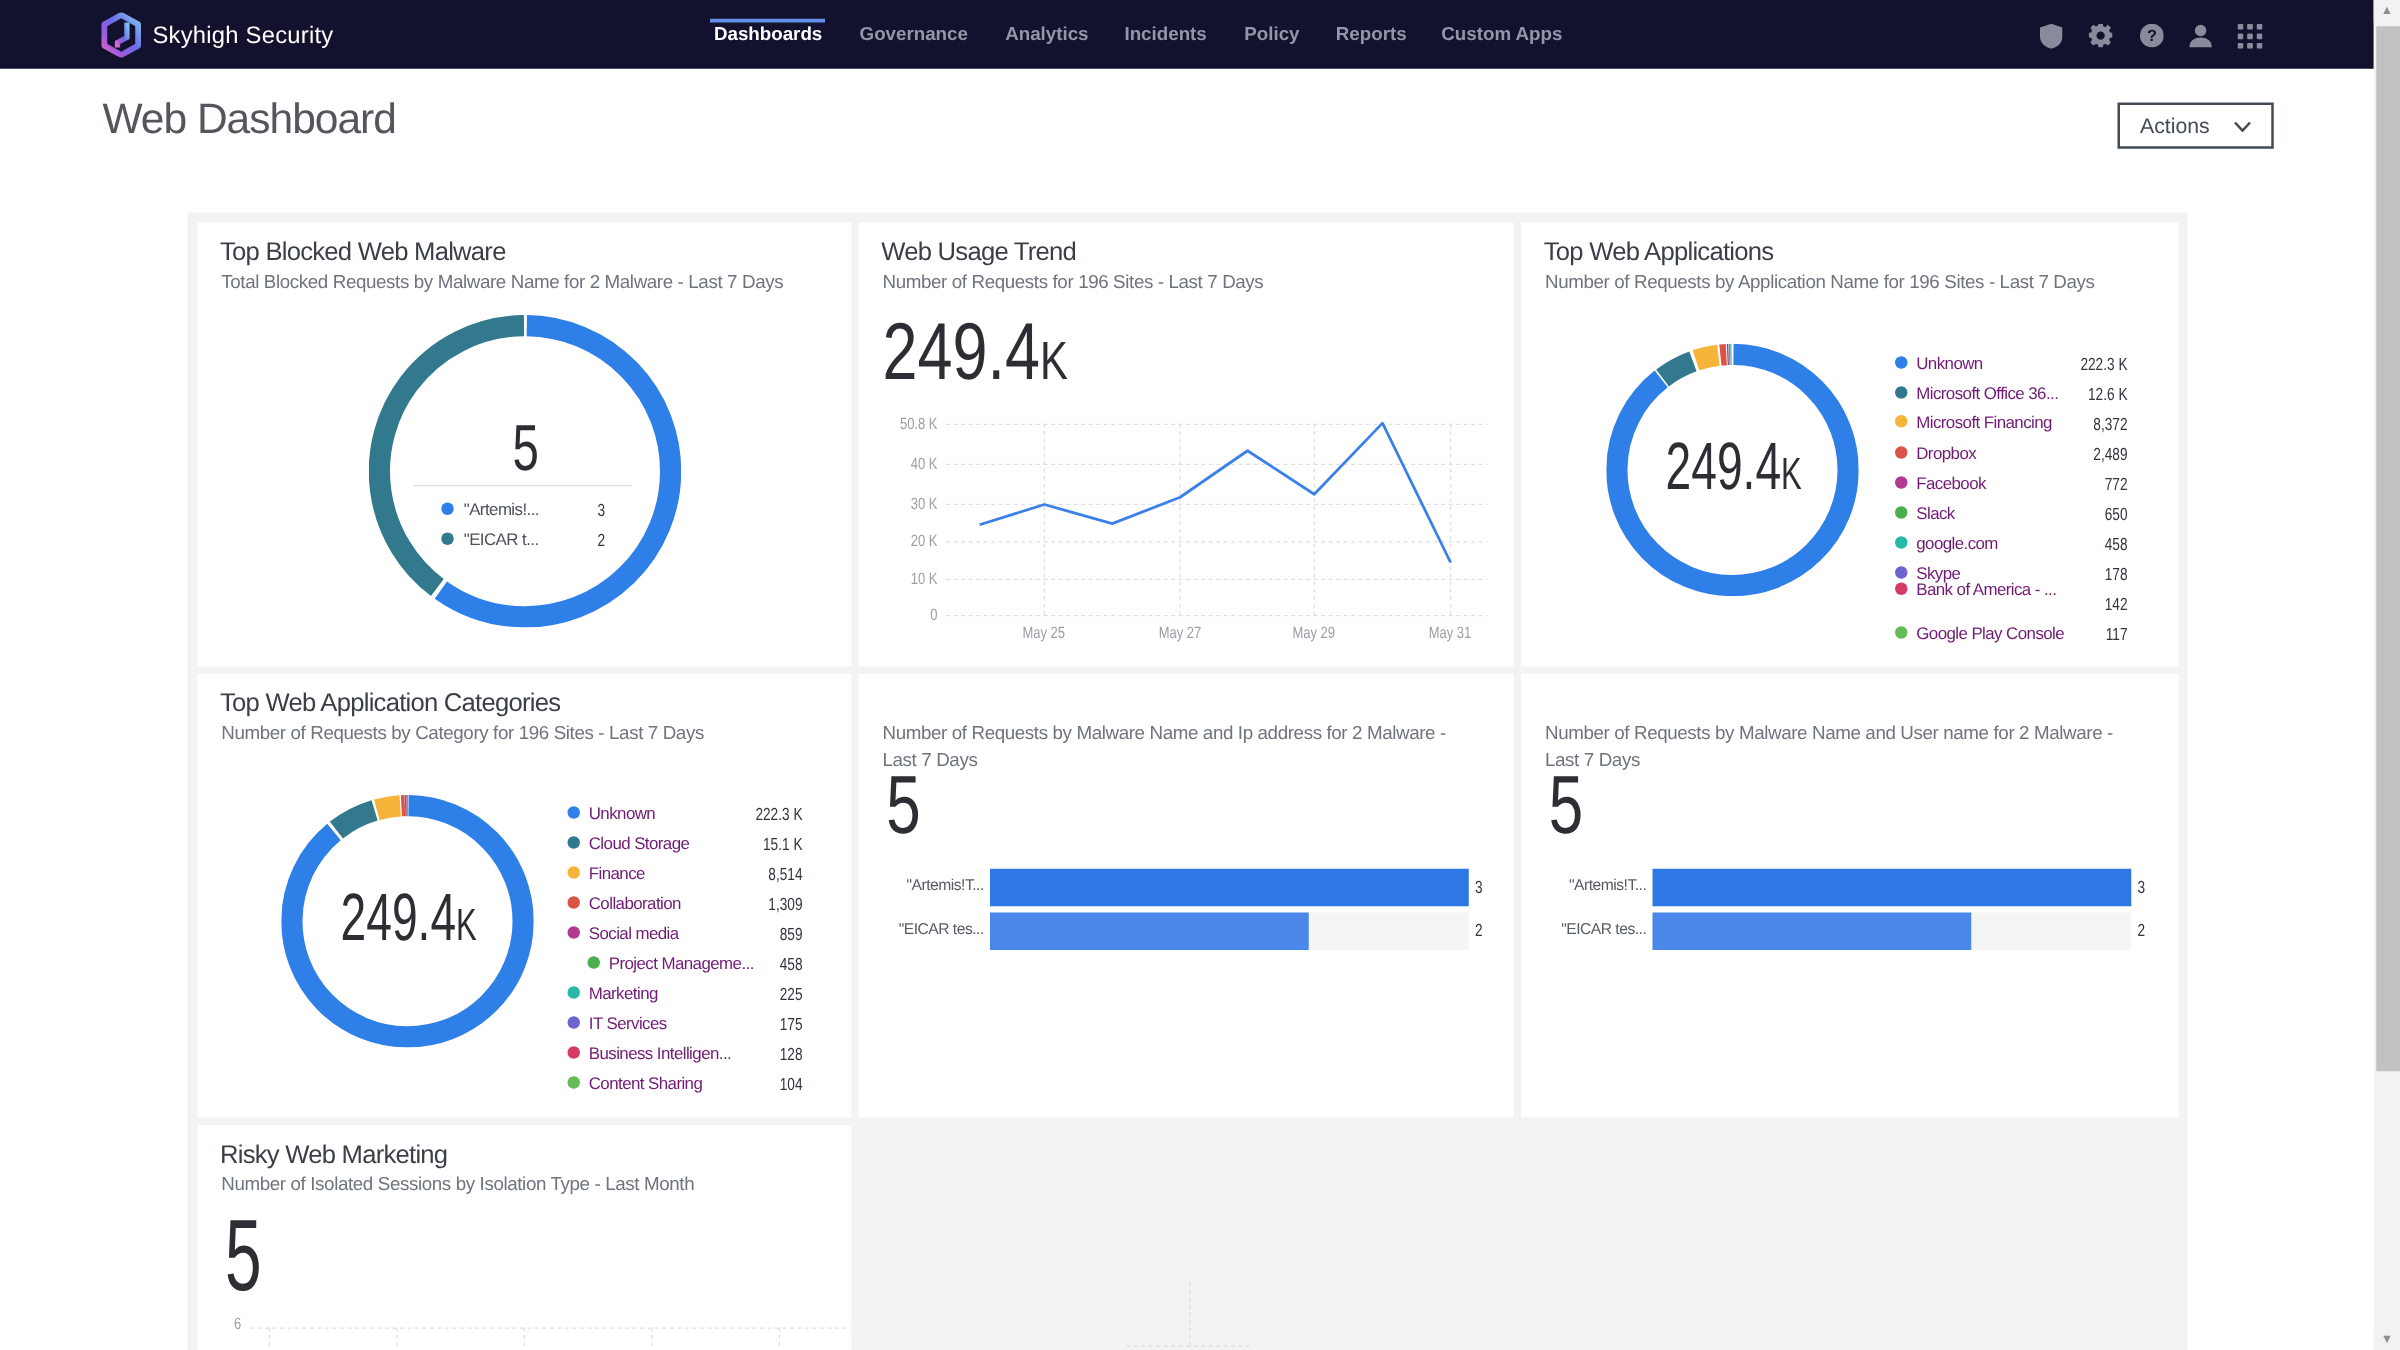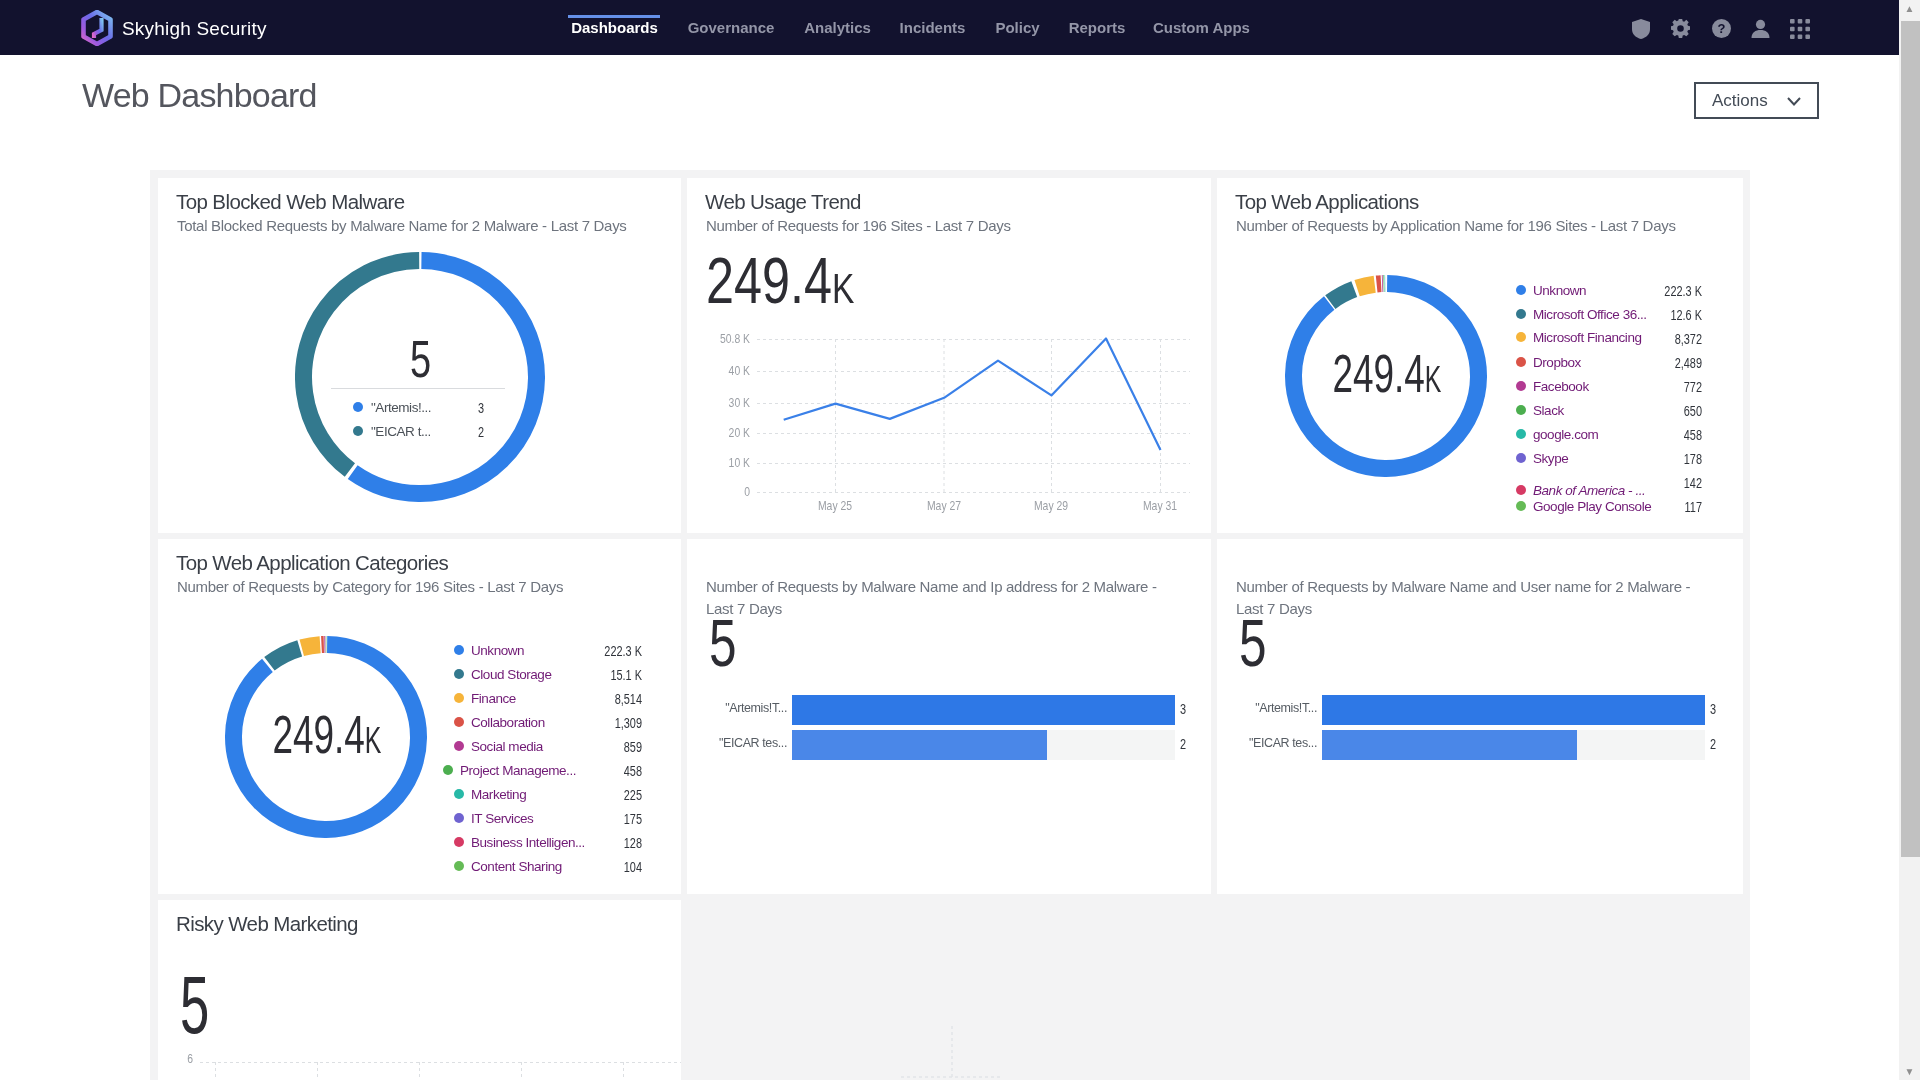--- a/index.html
+++ b/index.html
@@ -162,21 +162,21 @@
     <div class="legrow" style="left:299px; top:173px;"><span class="legdot" style="background:#da5347; margin-right:7px;"></span>Dropbox</div>
       <div class="legval cond" style="left:395px; top:173px; width:90px; line-height:24px;">2,489</div>
     <div class="legrow" style="left:299px; top:197px;"><span class="legdot" style="background:#b23a92; margin-right:7px;"></span>Facebook</div>
       <div class="legval cond" style="left:395px; top:197px; width:90px; line-height:24px;">772</div>
     <div class="legrow" style="left:299px; top:221px;"><span class="legdot" style="background:#4cae4f; margin-right:7px;"></span>Slack</div>
       <div class="legval cond" style="left:395px; top:221px; width:90px; line-height:24px;">650</div>
     <div class="legrow" style="left:299px; top:245px;"><span class="legdot" style="background:#27b9a7; margin-right:7px;"></span>google.com</div>
       <div class="legval cond" style="left:395px; top:245px; width:90px; line-height:24px;">458</div>
     <div class="legrow" style="left:299px; top:269px;"><span class="legdot" style="background:#6f63d0; margin-right:7px;"></span>Skype</div>
       <div class="legval cond" style="left:395px; top:269px; width:90px; line-height:24px;">178</div>
-    <div class="legrow" style="left:299px; top:301px;font-style:italic;"><span class="legdot" style="background:#d63a64; margin-right:7px;"></span>Bank of America - ...</div>
+    <div class="legrow" style="left:299px; top:282px;"><span class="legdot" style="background:#d63a64; margin-right:7px;"></span>Bank of America - ...</div>
       <div class="legval cond" style="left:395px; top:293px; width:90px; line-height:24px;">142</div>
     <div class="legrow" style="left:299px; top:317px;"><span class="legdot" style="background:#65bb56; margin-right:7px;"></span>Google Play Console</div>
       <div class="legval cond" style="left:395px; top:317px; width:90px; line-height:24px;">117</div>
   </div>
   <div class="card" id="card4" style="left:158px; top:539px; width:523px; height:355px;">
     <div class="ct">Top Web Application Categories</div>
     <div class="cs">Number of Requests by Category for 196 Sites - Last 7 Days</div>
     <svg style="position:absolute; left:67px; top:97px;" width="202" height="202" viewBox="0 0 202 202">
       <g fill="none" stroke-width="17">
         <circle cx="101" cy="101" r="92.5" stroke="#2f7fe8" pathLength="360" stroke-dasharray="320 40" transform="rotate(-89.3 101 101)"></circle>
@@ -191,21 +191,21 @@
     <div class="legrow" style="left:296px; top:100px;"><span class="legdot" style="background:#2f7fe8; margin-right:7px;"></span>Unknown</div>
       <div class="legval cond" style="left:394px; top:100px; width:90px; line-height:24px;">222.3 K</div>
     <div class="legrow" style="left:296px; top:124px;"><span class="legdot" style="background:#33798e; margin-right:7px;"></span>Cloud Storage</div>
       <div class="legval cond" style="left:394px; top:124px; width:90px; line-height:24px;">15.1 K</div>
     <div class="legrow" style="left:296px; top:148px;"><span class="legdot" style="background:#f6b43a; margin-right:7px;"></span>Finance</div>
       <div class="legval cond" style="left:394px; top:148px; width:90px; line-height:24px;">8,514</div>
     <div class="legrow" style="left:296px; top:172px;"><span class="legdot" style="background:#da5347; margin-right:7px;"></span>Collaboration</div>
       <div class="legval cond" style="left:394px; top:172px; width:90px; line-height:24px;">1,309</div>
     <div class="legrow" style="left:296px; top:196px;"><span class="legdot" style="background:#b23a92; margin-right:7px;"></span>Social media</div>
       <div class="legval cond" style="left:394px; top:196px; width:90px; line-height:24px;">859</div>
-    <div class="legrow" style="left:285px; top:220px;text-align:center;"><span class="legdot" style="background:#4cae4f; margin-right:7px;"></span>Project Manageme...</div>
+    <div class="legrow" style="left:312px; top:220px;text-align:center;"><span class="legdot" style="background:#4cae4f; margin-right:7px;"></span>Project Manageme...</div>
       <div class="legval cond" style="left:394px; top:220px; width:90px; line-height:24px;">458</div>
     <div class="legrow" style="left:296px; top:244px;"><span class="legdot" style="background:#27b9a7; margin-right:7px;"></span>Marketing</div>
       <div class="legval cond" style="left:394px; top:244px; width:90px; line-height:24px;">225</div>
     <div class="legrow" style="left:296px; top:268px;"><span class="legdot" style="background:#6f63d0; margin-right:7px;"></span>IT Services</div>
       <div class="legval cond" style="left:394px; top:268px; width:90px; line-height:24px;">175</div>
     <div class="legrow" style="left:296px; top:292px;"><span class="legdot" style="background:#d63a64; margin-right:7px;"></span>Business Intelligen...</div>
       <div class="legval cond" style="left:394px; top:292px; width:90px; line-height:24px;">128</div>
     <div class="legrow" style="left:296px; top:316px;"><span class="legdot" style="background:#65bb56; margin-right:7px;"></span>Content Sharing</div>
       <div class="legval cond" style="left:394px; top:316px; width:90px; line-height:24px;">104</div>
   </div>
@@ -228,20 +228,21 @@
     <div class="bar" style="top:155.5px; width:383px; background:#2e78e6;"></div>
     <div class="barval cond" style="top:162px;">3</div>
     <div class="barlab" style="top:197px;">"EICAR tes...</div>
     <div class="bartrack" style="top:190.8px;">
         <div style="width:255px; height:30px; background:#4a87e8;"></div>
       </div>
     <div class="barval cond" style="top:197px;">2</div>
   </div>
   <div class="card" id="card7" style="left:158px; top:900px; width:523px; height:180px;">
     <div class="ct">Risky Web Marketing</div>
+    <div class="cs">Number of Isolated Sessions by Isolation Type - Last Month</div>
     <div class="bignum" style="left:22px; top:59px; font-size:81px;"><span class="cond" style="transform:scaleX(0.65); transform-origin:left;">5</span></div>
     <div class="ylab" style="left:0px; top:151px; width:35px;">6</div>
     <svg style="position:absolute; left:0; top:0;" width="523" height="180" viewBox="0 0 523 180">
       <g stroke="#dcdfe2" stroke-width="1" stroke-dasharray="3 3" fill="none">
         <path d="M42 162.5 H523"></path>
         <path d="M57.5 162 V180 M159.5 162 V180 M261.5 162 V180 M363.5 162 V180 M465.5 162 V180"></path>
       </g>
     </svg>
   </div>
   <svg style="position:absolute; left:890px; top:1020px;" width="120" height="60" viewBox="0 0 120 60">

